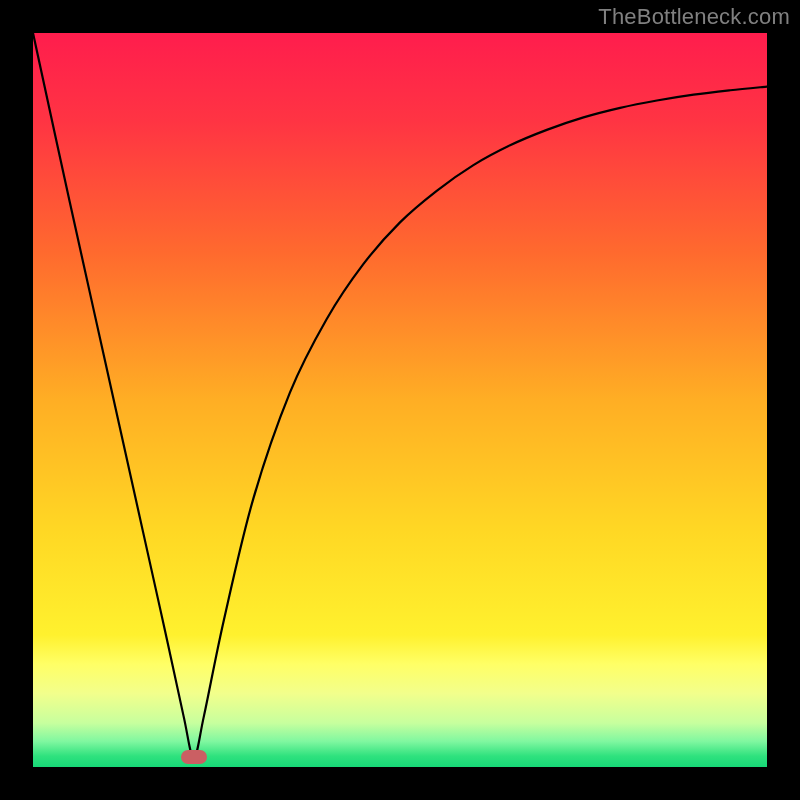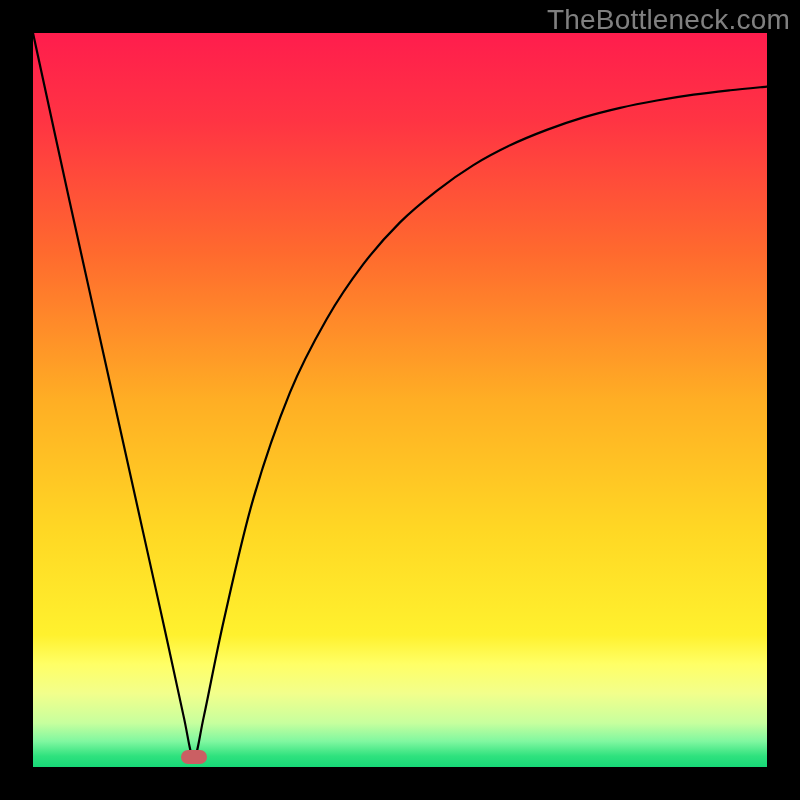--- a/index.html
+++ b/index.html
@@ -14,21 +14,21 @@
     position: relative;
     width: 800px;
     height: 800px;
     background: #000;
   }
   .watermark {
     position: absolute;
     top: 4px;
     right: 10px;
     color: #808080;
-    font-size: 28px;
+    font-size: 22px;
     font-weight: 500;
     letter-spacing: 0.2px;
     z-index: 20;
   }
   .plot-area {
     position: absolute;
     left: 33px;
     top: 33px;
     width: 734px;
     height: 734px;

